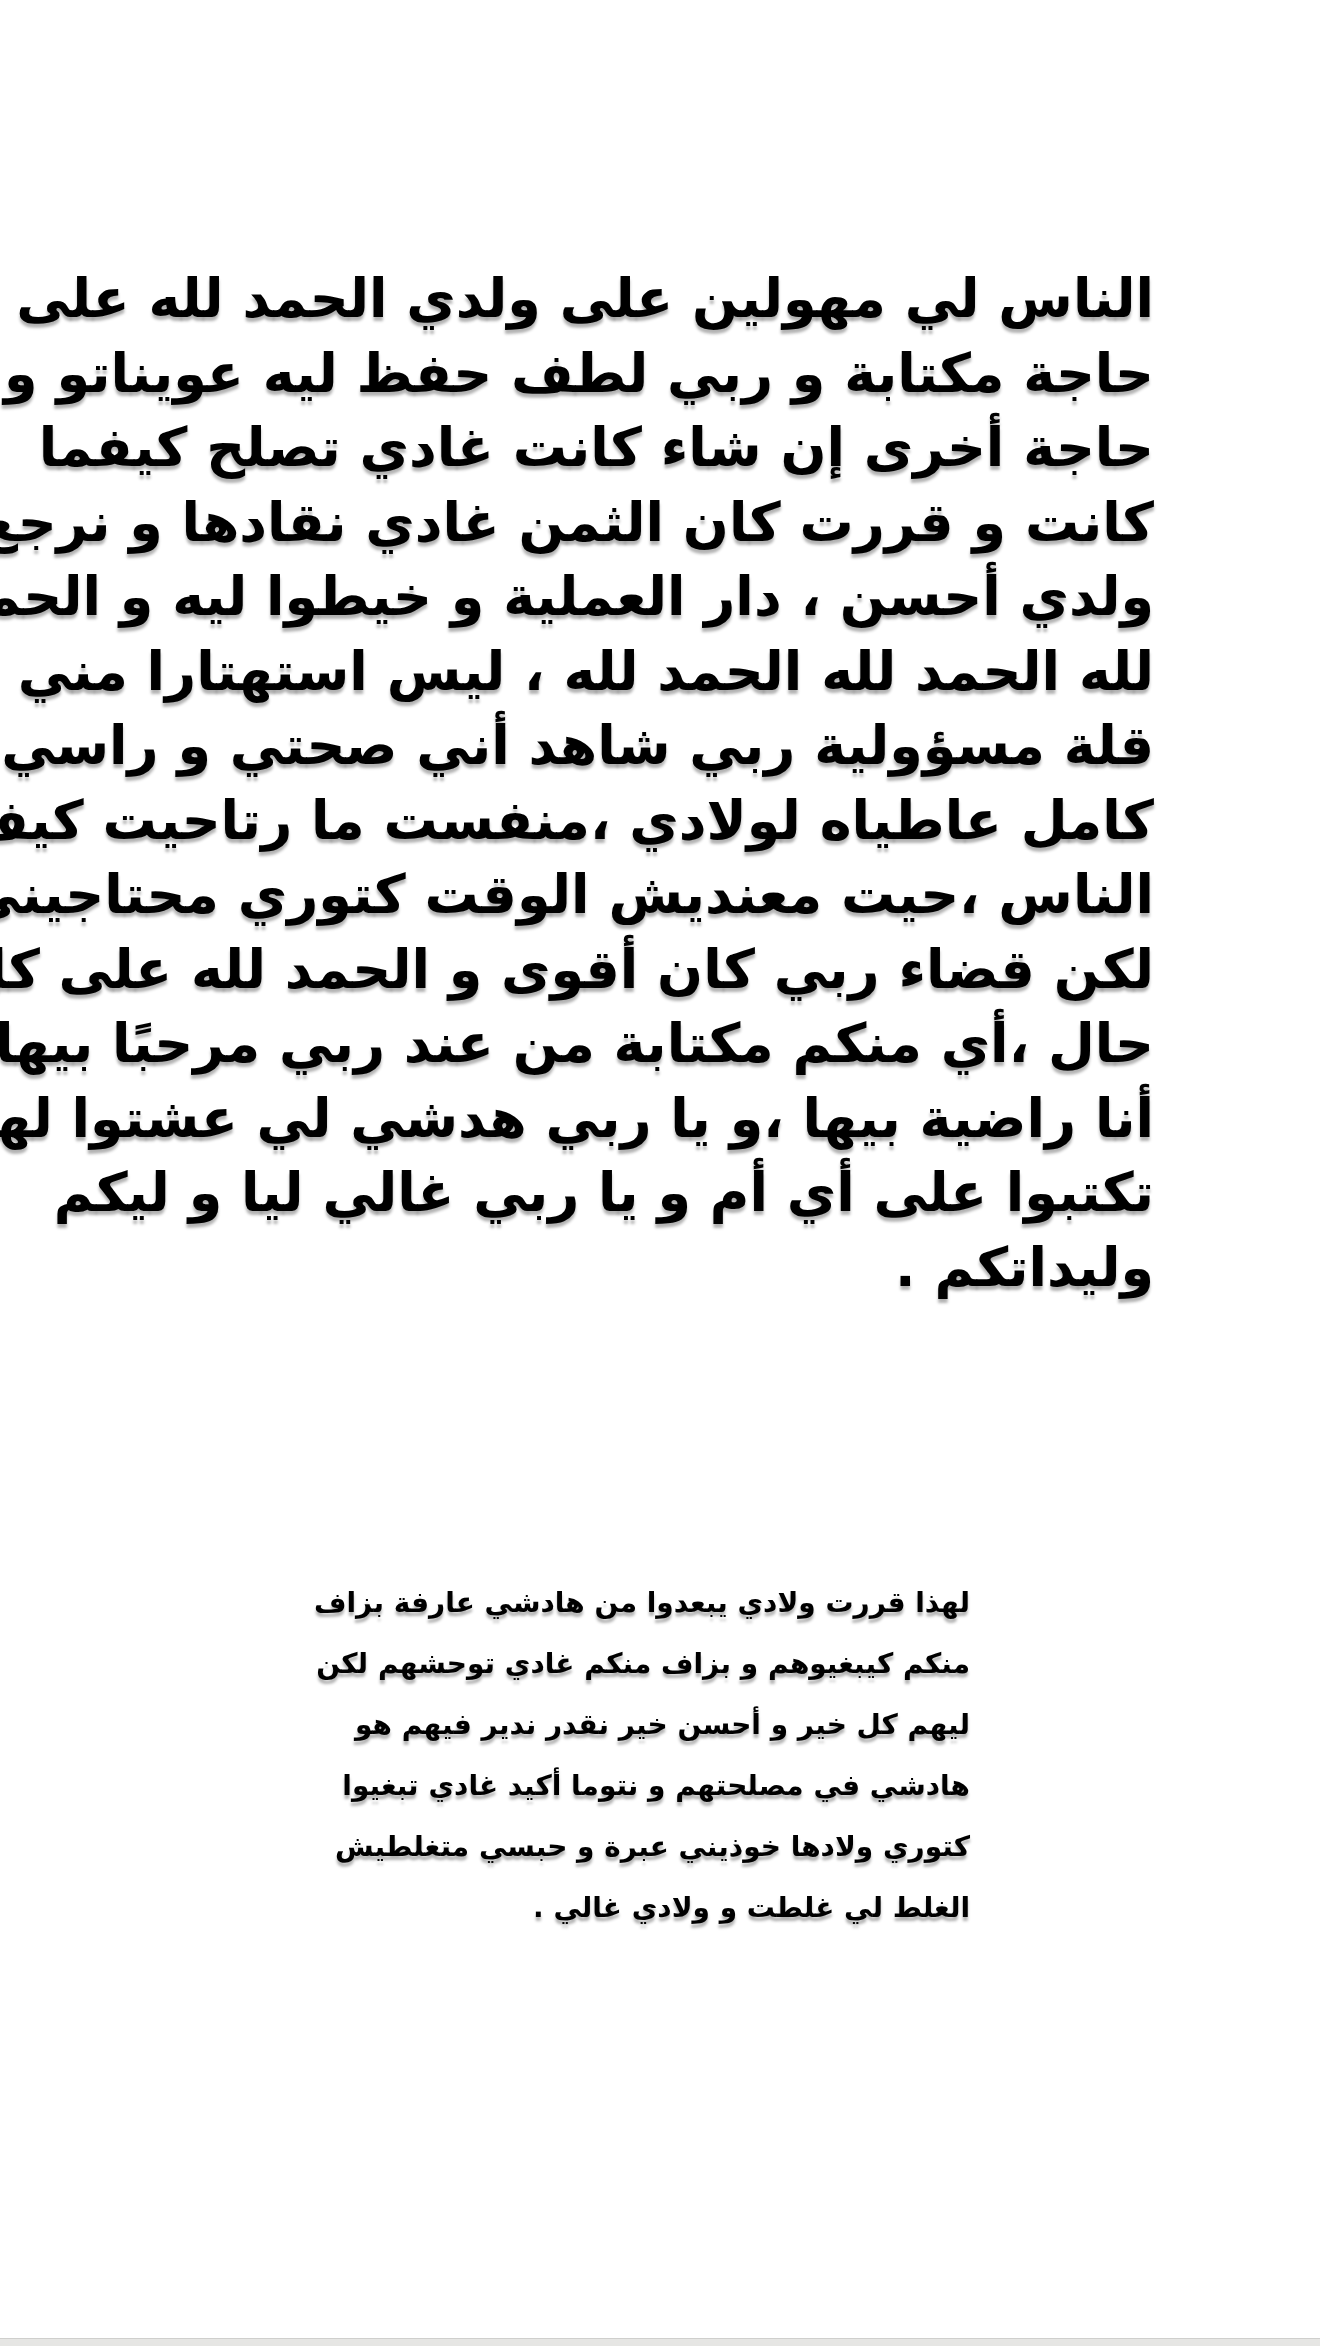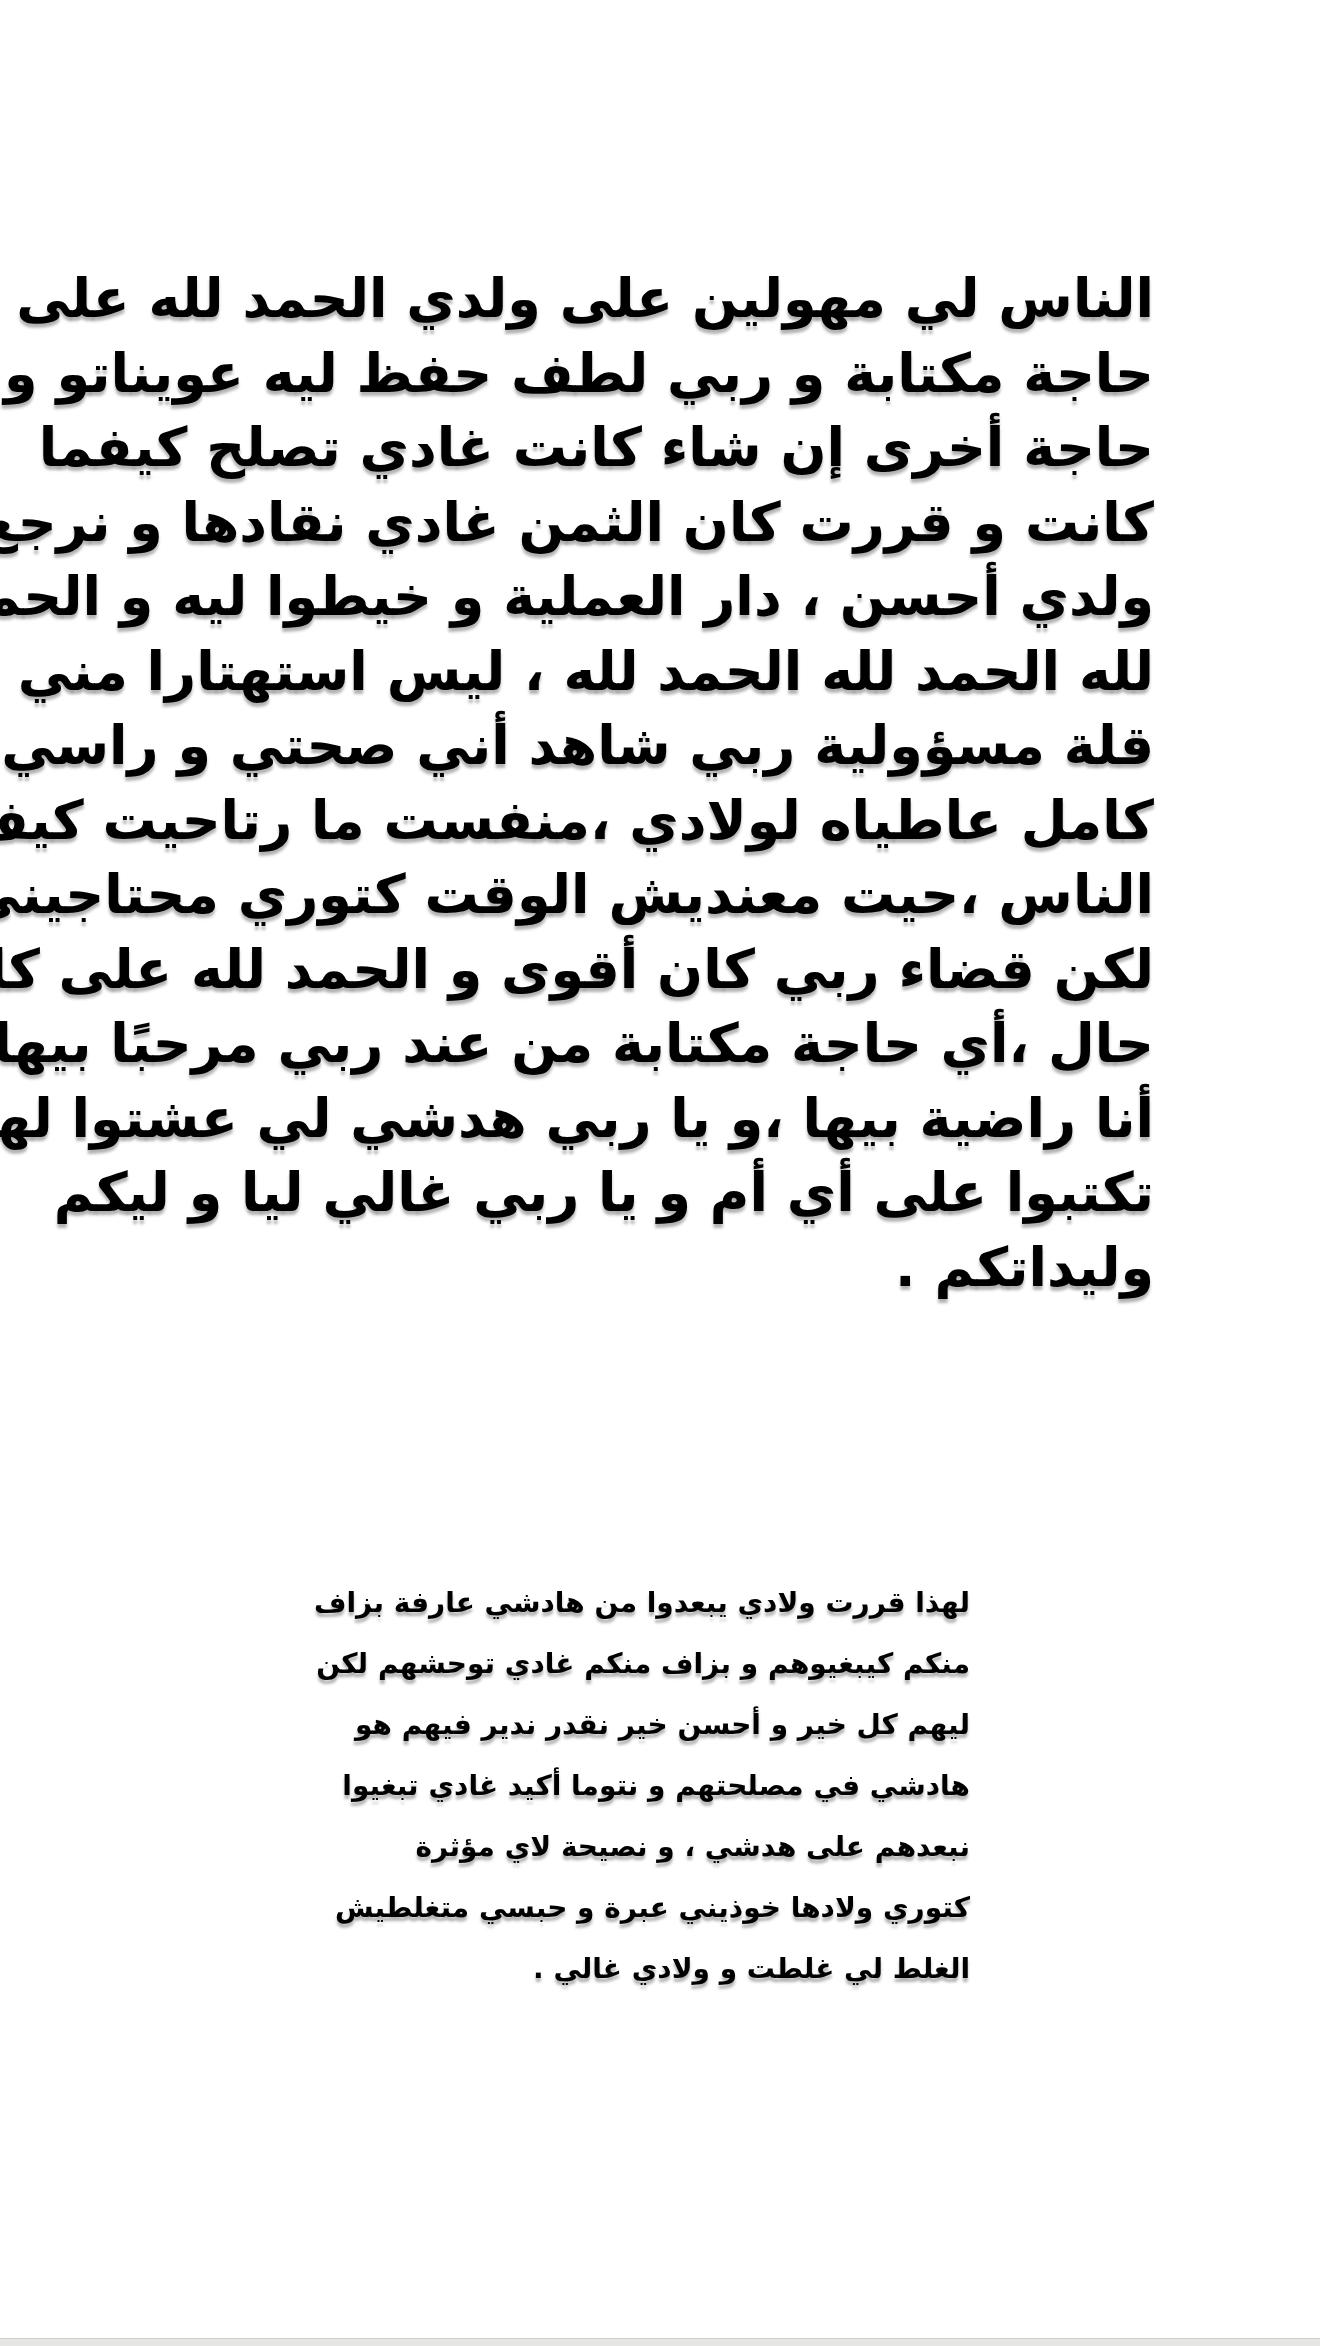--- a/index.html
+++ b/index.html
@@ -56,29 +56,28 @@
   <div class="line">الناس لي مهولين على ولدي الحمد لله على أي</div>
   <div class="line">حاجة مكتابة و ربي لطف حفظ ليه عويناتو و اي</div>
   <div class="line">حاجة أخرى إن شاء كانت غادي تصلح كيفما</div>
   <div class="line">كانت و قررت كان الثمن غادي نقادها و نرجع</div>
   <div class="line">ولدي أحسن ، دار العملية و خيطوا ليه و الحمد</div>
   <div class="line">لله الحمد لله الحمد لله ، ليس استهتارا مني و لا</div>
   <div class="line">قلة مسؤولية ربي شاهد أني صحتي و راسي</div>
   <div class="line">كامل عاطياه لولادي ،منفست ما رتاحيت كيف</div>
   <div class="line">الناس ،حيت معنديش الوقت كتوري محتاجيني</div>
   <div class="line">لكن قضاء ربي كان أقوى و الحمد لله على كل</div>
-  <div class="line">حال ،أي حاجة مكتابة من عند ربي مرحبًا بيها</div>
+  <div class="line">حال ،أي منكم مكتابة من عند ربي مرحبًا بيها</div>
   <div class="line">أنا راضية بيها ،و يا ربي هدشي لي عشتوا لهلا</div>
   <div class="line">تكتبوا على أي أم و يا ربي غالي ليا و ليكم</div>
   <div class="line">وليداتكم .</div>
 </div>
 
 <div id="secondary-text-block" class="text-block">
   <div class="line">لهذا قررت ولادي يبعدوا من هادشي عارفة بزاف</div>
   <div class="line">منكم كيبغيوهم و بزاف منكم غادي توحشهم لكن</div>
   <div class="line">ليهم كل خير و أحسن خير نقدر ندير فيهم هو</div>
   <div class="line">هادشي في مصلحتهم و نتوما أكيد غادي تبغيوا</div>
-  <div class="line">نبعدهم على هدشي ، و نصيحة لاي مؤثرة</div>
   <div class="line">كتوري ولادها خوذيني عبرة و حبسي متغلطيش</div>
   <div class="line">الغلط لي غلطت و ولادي غالي .</div>
 </div>
 
 <div id="bottom-strip"></div>
 
 </body></html>

